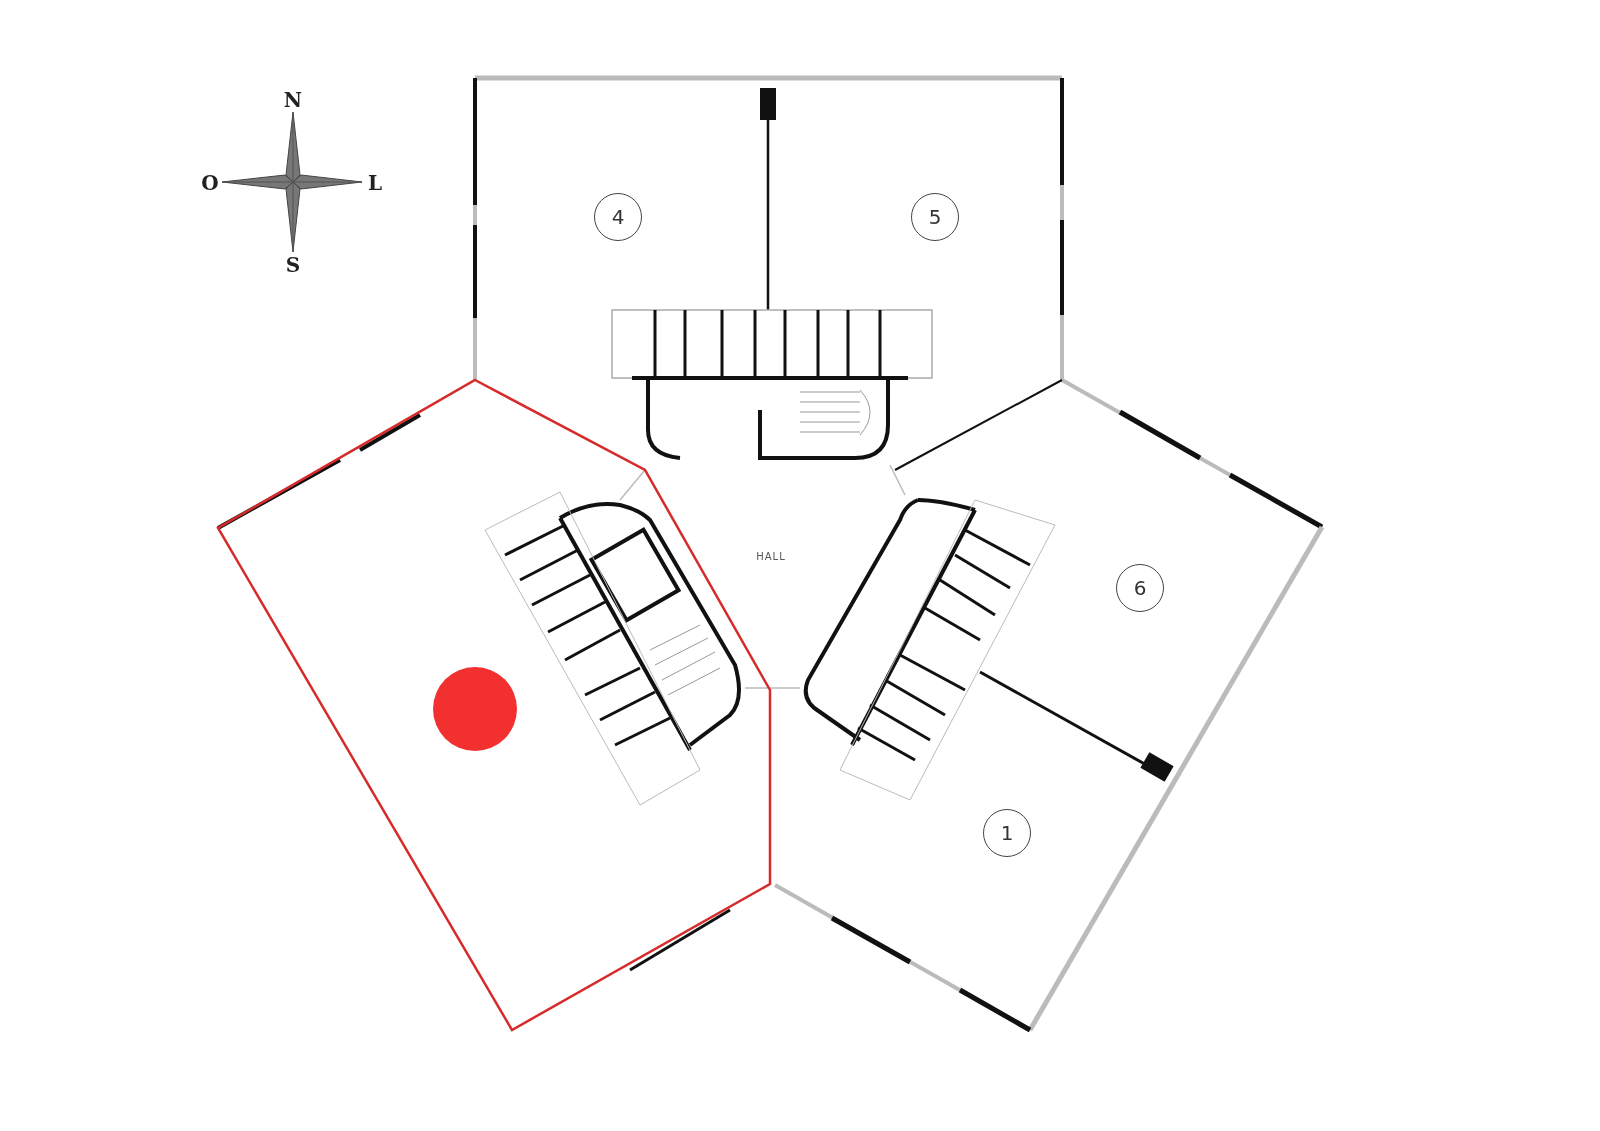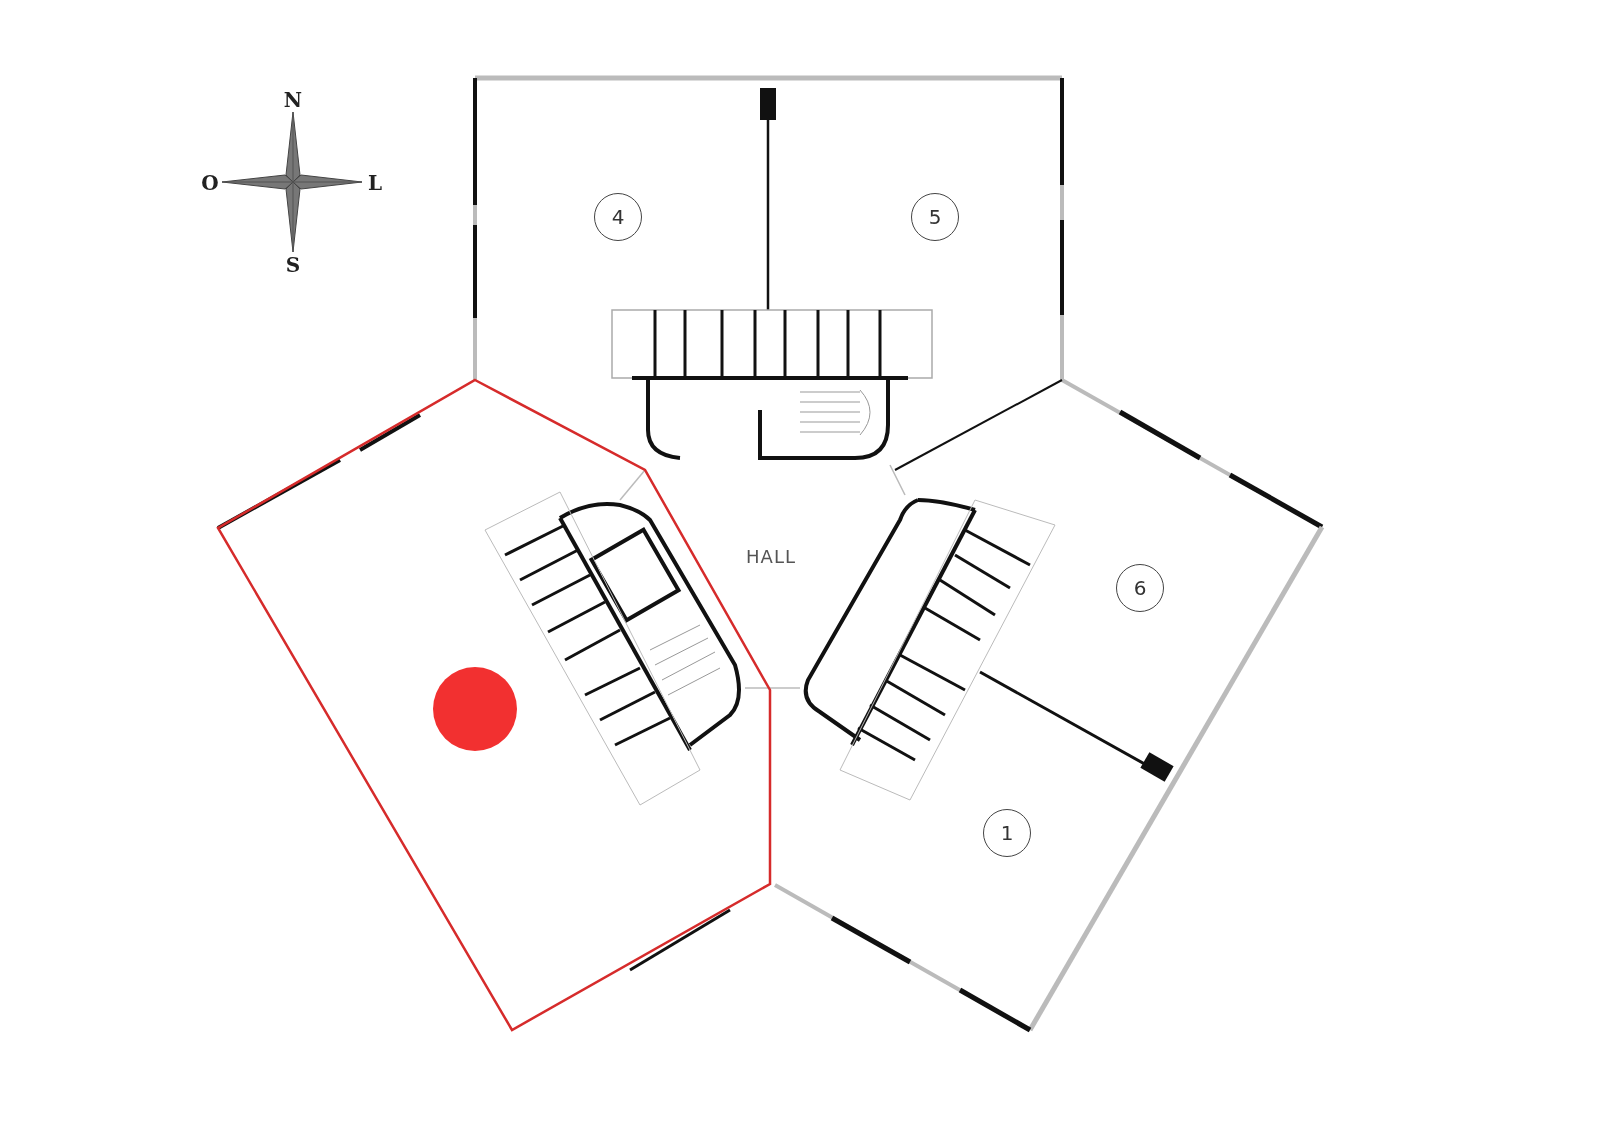--- a/index.html
+++ b/index.html
@@ -1,20 +1,20 @@
 <!DOCTYPE html>
 <html><head>
 <meta charset="utf-8">
 <style>
   html, body { margin:0; padding:0; background:#ffffff; }
   body { width:1600px; height:1131px; position:relative; overflow:hidden; font-family:"DejaVu Sans", sans-serif; }
   #plan { position:absolute; left:0; top:0; width:1600px; height:1131px; }
   .unit-badge { position:absolute; transform:translate(-50%,-50%); width:46px; height:46px; border:1.5px solid #444; border-radius:50%; display:flex; align-items:center; justify-content:center; font-size:20px; color:#333; background:transparent; }
   .compass-letter { position:absolute; transform:translate(-50%,-50%); font-family:"DejaVu Serif", serif; font-weight:bold; font-size:20px; color:#222; }
-  .hall { position:absolute; transform:translate(-50%,-50%); font-size:18px; letter-spacing:1px; color:#555; }
+  .hall { position:absolute; transform:translate(-50%,-50%); font-size:10px; letter-spacing:1px; color:#555; }
   .marker { position:absolute; border-radius:50%; transform:translate(-50%,-50%); }
 </style>
 </head>
 <body>
 
 <svg id="plan" viewBox="0 0 1600 1131" xmlns="http://www.w3.org/2000/svg">
 
   <g>
     <polygon points="293,112 300,175 293,182 286,175" fill="#777" stroke="#444" stroke-width="1"></polygon>
     <polygon points="293,252 300,189 293,182 286,189" fill="#777" stroke="#444" stroke-width="1"></polygon>

